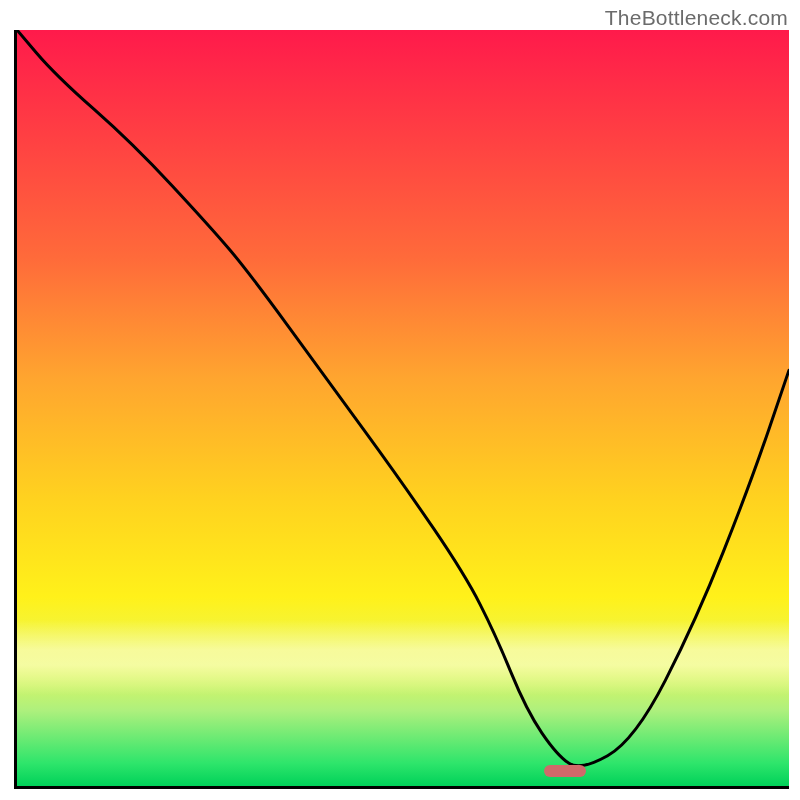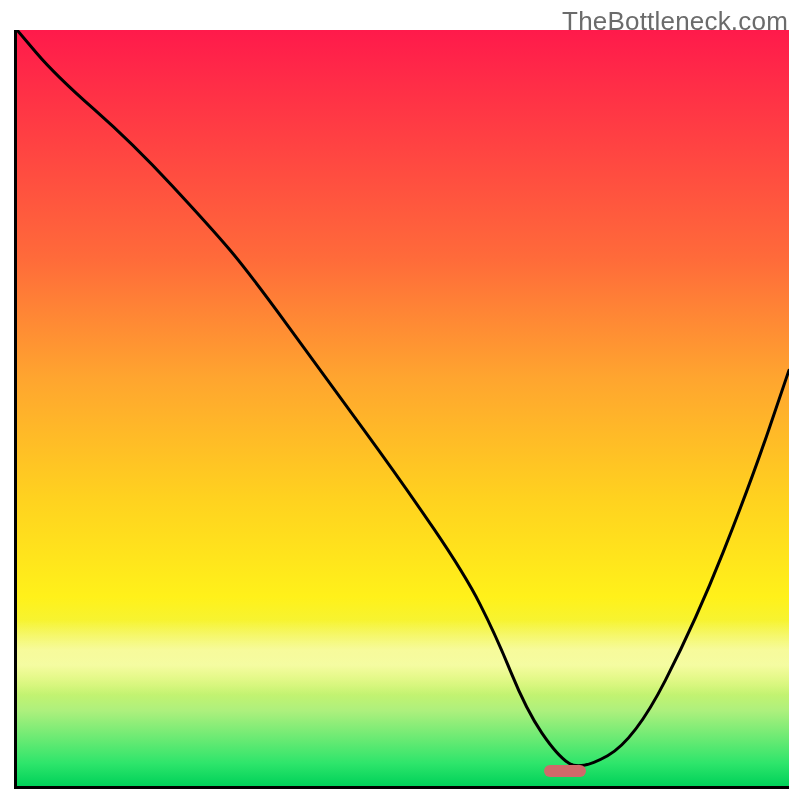--- a/index.html
+++ b/index.html
@@ -9,21 +9,21 @@
     height: 800px;
     position: relative;
     font-family: Arial, sans-serif;
     background: #fff;
   }
   .watermark {
     position: absolute;
     top: 6px;
     right: 12px;
     color: #6b6b6b;
-    font-size: 26px;
+    font-size: 21px;
     font-weight: 500;
     letter-spacing: 0.2px;
     z-index: 10;
   }
   .plot-area {
     position: absolute;
     left: 14px;
     top: 30px;
     width: 772px;
     height: 756px;

